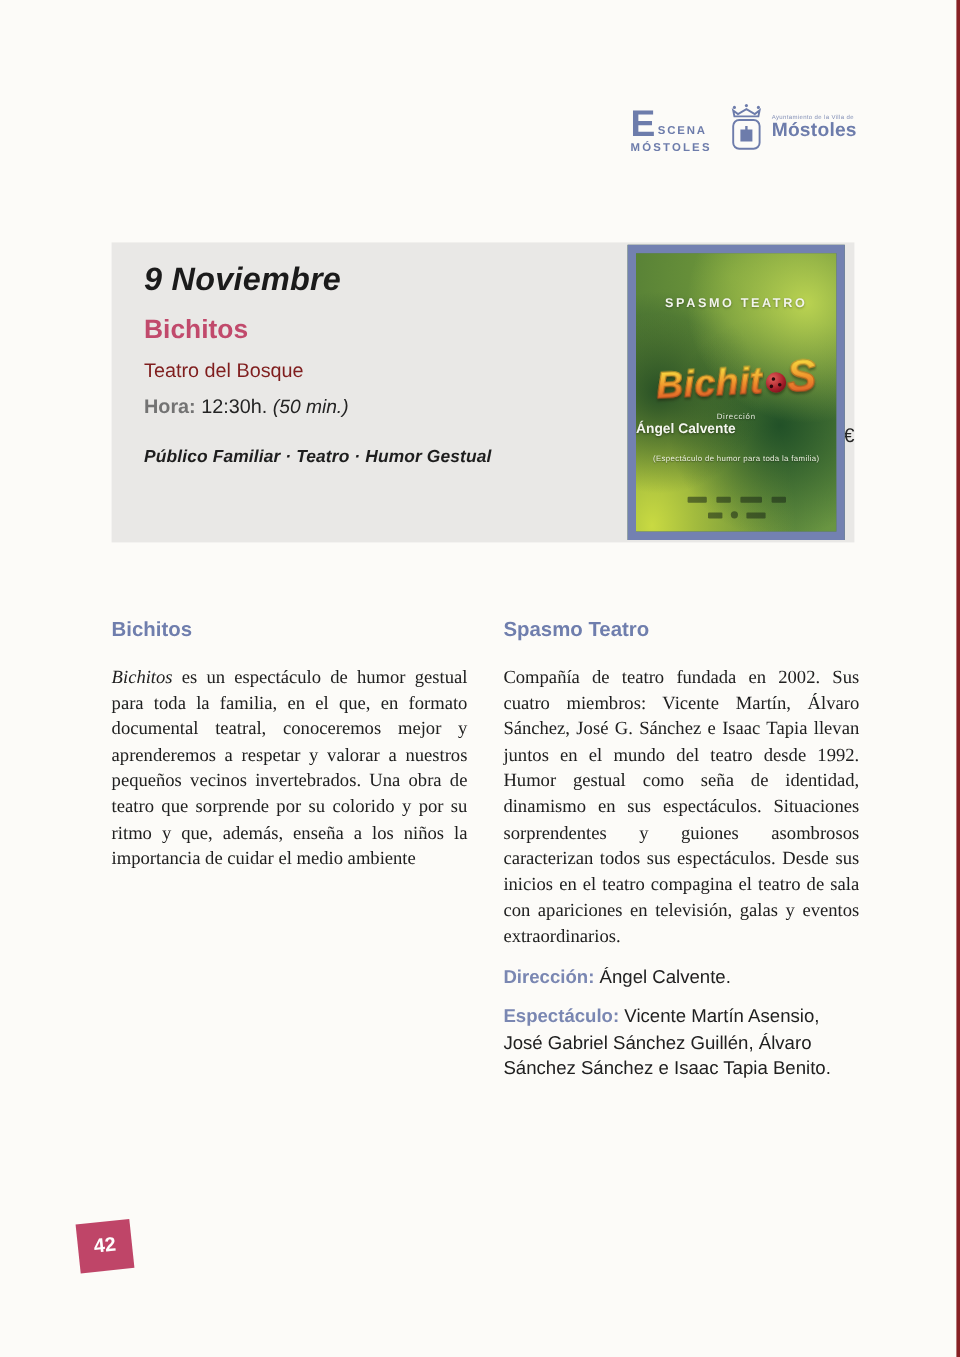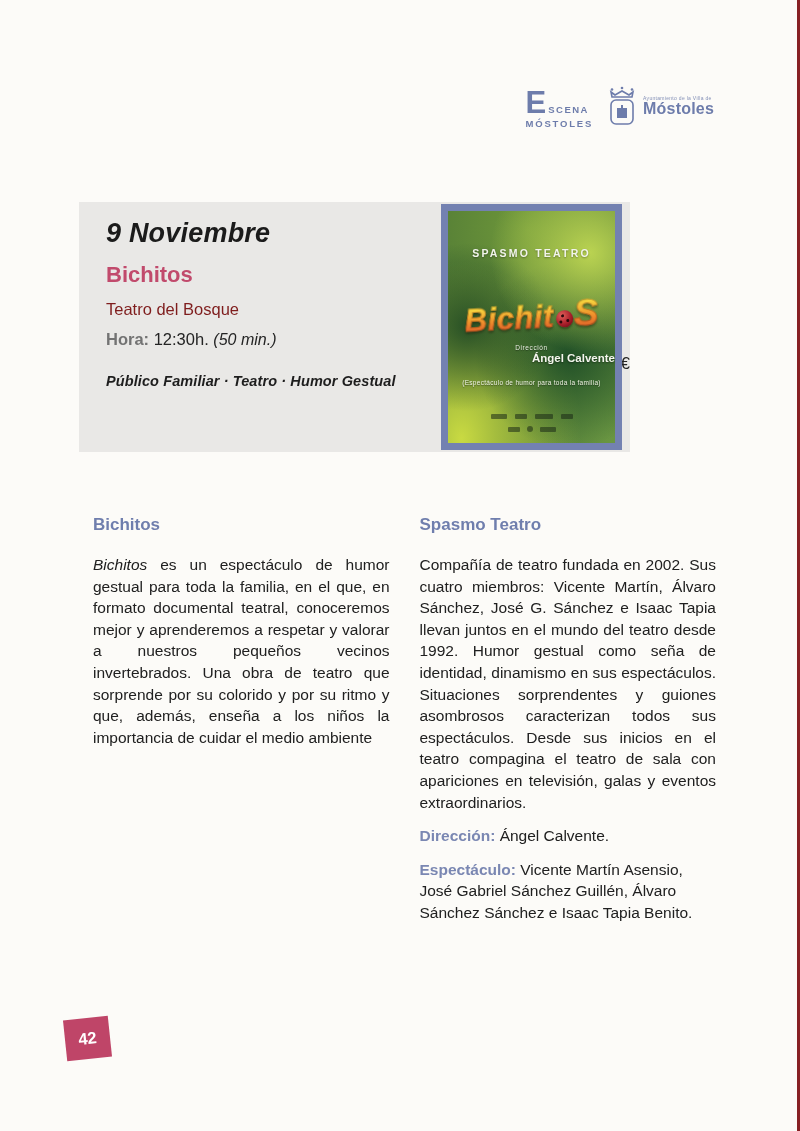--- a/index.html
+++ b/index.html
@@ -33,22 +33,22 @@
   .escena-mostoles { font-size:9.5px; font-weight:700; letter-spacing:1.8px; margin-top:3px; }
 
   .city-logo { display:flex; align-items:flex-start; gap:6px; margin-top:-2px; }
   .city-crest { width:30px; height:40px; }
   .city-text { display:flex; flex-direction:column; margin-top:9px; }
   .city-small { font-size:5px; letter-spacing:.3px; opacity:.85; white-space:nowrap; }
   .city-name { font-size:16px; font-weight:700; letter-spacing:.2px; line-height:1.05; }
 
   
   .event-card {
-    position:absolute; left:79px; top:202px;
-    width:551px; height:250px;
+    position:absolute; left:93px; top:202px;
+    width:619px; height:250px;
     background:#e9e8e6;
   }
   .event-card-inner { padding:16px 0 0 27px; }
   .event-date {
     font-size:27px; font-weight:700; font-style:italic;
     color:#1b1b1b; letter-spacing:.2px;
   }
   .event-title {
     margin-top:13px;
     font-size:22px; font-weight:700; color:#c14a6c;
@@ -115,21 +115,21 @@
   .ladybug i:nth-child(1){ top:4px; left:5px; }
   .ladybug i:nth-child(2){ top:9px; left:10px; }
   .ladybug i:nth-child(3){ top:10px; left:3px; }
   .poster-direction-label {
     position:absolute; top:133px; left:0; right:0;
     text-align:center; color:#e9eee2; font-size:6.5px; letter-spacing:.6px;
     text-shadow:0 1px 1px rgba(0,0,0,.4);
   }
   .poster-director {
     position:absolute; top:141px; left:0; right:0;
-    text-align:right; color:#f4f6ee; font-size:11.5px; font-weight:700;
+    text-align:left; color:#f4f6ee; font-size:11.5px; font-weight:700;
     text-shadow:0 1px 2px rgba(0,0,0,.45);
   }
   .poster-tagline {
     position:absolute; top:168px; left:0; right:0;
     text-align:center; color:#eef2e2; font-size:6.5px; letter-spacing:.3px;
     text-shadow:0 1px 1px rgba(0,0,0,.4);
   }
   .poster-footer {
     position:absolute; bottom:24px; left:0; right:0;
     display:flex; justify-content:center; gap:8px; align-items:center;
@@ -151,20 +151,21 @@
     display:flex; gap:30px;
   }
   .col { width:297px; }
   .col-heading {
     font-size:17px; font-weight:700; color:#6f7ead;
     margin-bottom:19px;
   }
   .col-body {
     font-size:15.5px; line-height:21.6px; color:#202020;
     text-align:justify;
+    font-family:Liberation Serif, serif;
   }
   .italic { font-style:italic; }
   .credit { margin-top:12px; font-size:15.5px; line-height:21.6px; color:#202020; }
   .credit-label { color:#7a87b2; font-weight:700; }
 
   
   .page-badge {
     position:absolute; left:65px; top:1018px;
     width:45px; height:41px;
     background:#bf4568;

